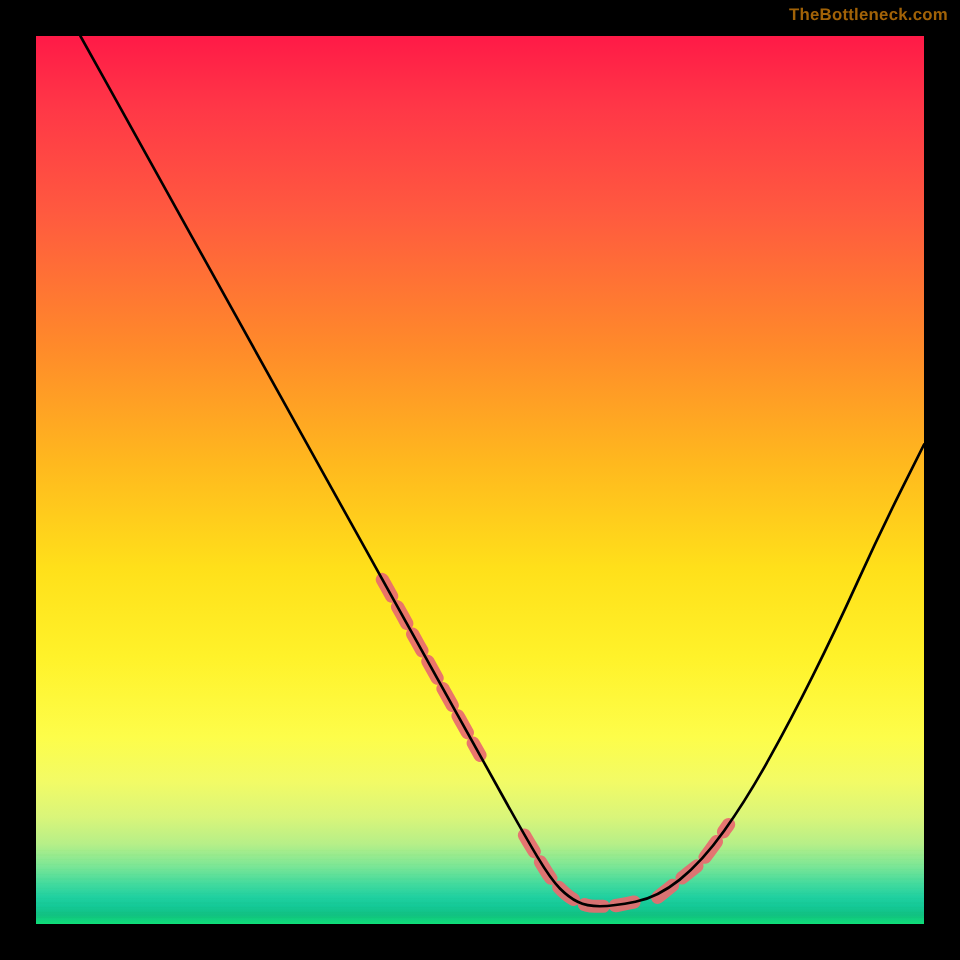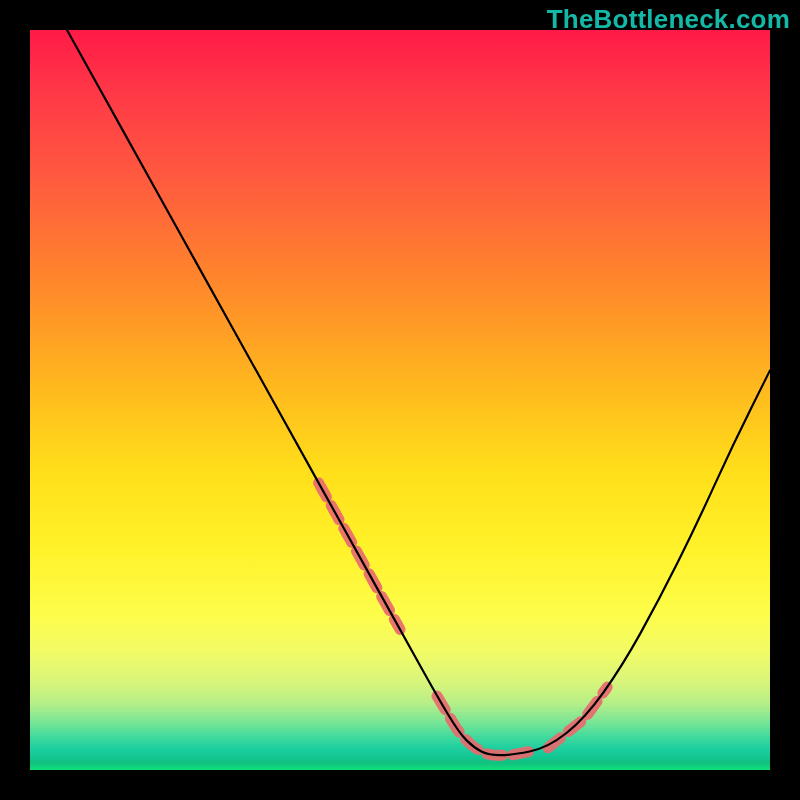--- a/index.html
+++ b/index.html
@@ -14,22 +14,22 @@
   .stage {
     position: relative;
     width: 800px;
     height: 800px;
     background: #000;
   }
   .watermark {
     position: absolute;
     top: 4px;
     right: 10px;
-    color: #14b8a6;
-    font-size: 26px;
+    color: #a16207;
+    font-size: 14px;
     font-weight: 600;
     letter-spacing: 0.2px;
     z-index: 10;
   }
   .plot-area {
     position: absolute;
     left: 30px;
     top: 30px;
     width: 740px;
     height: 740px;

